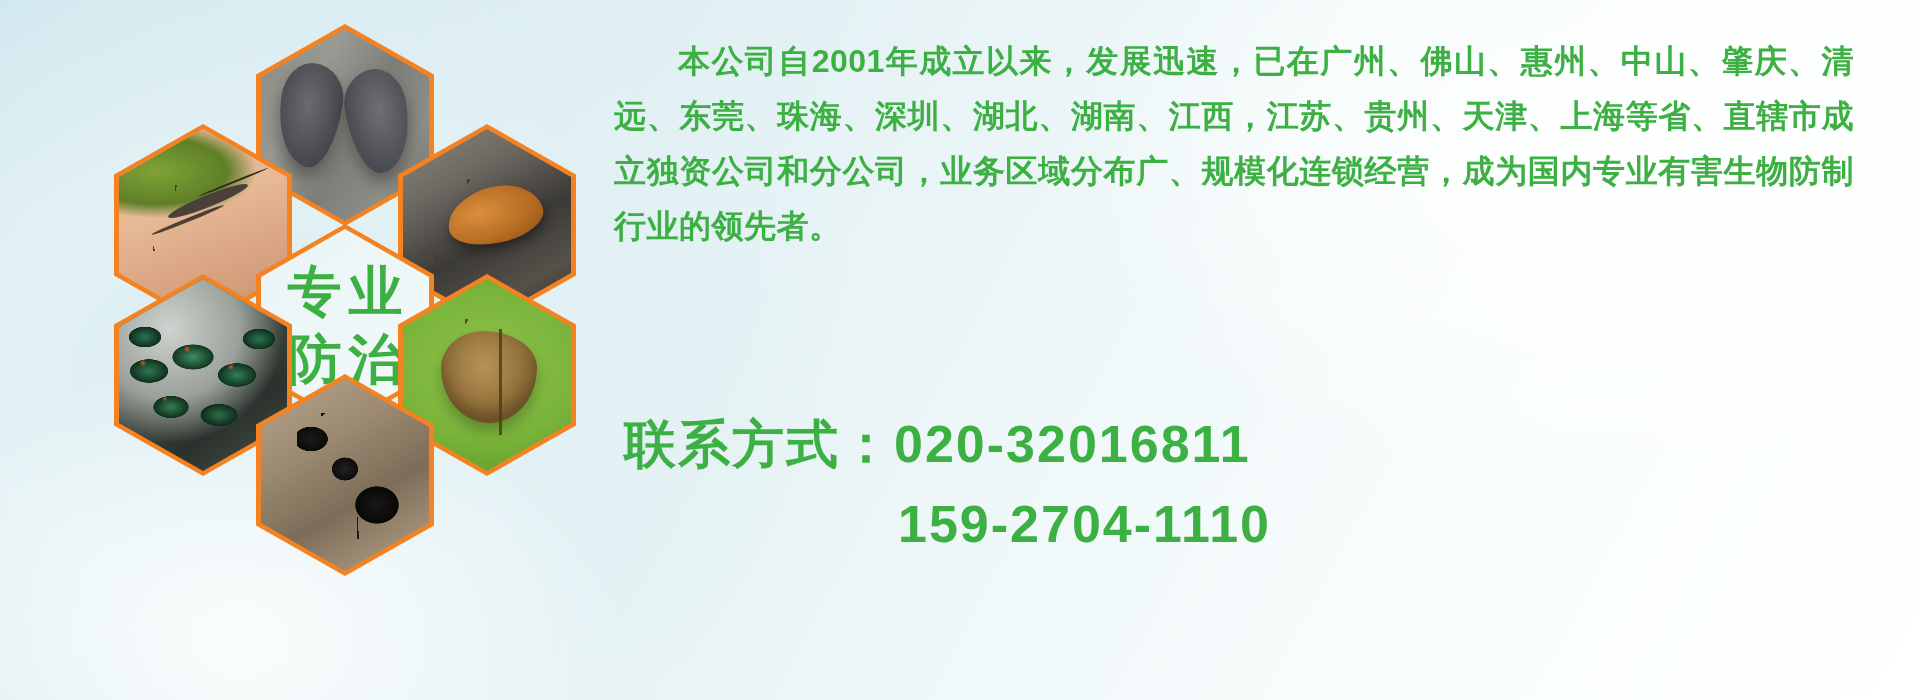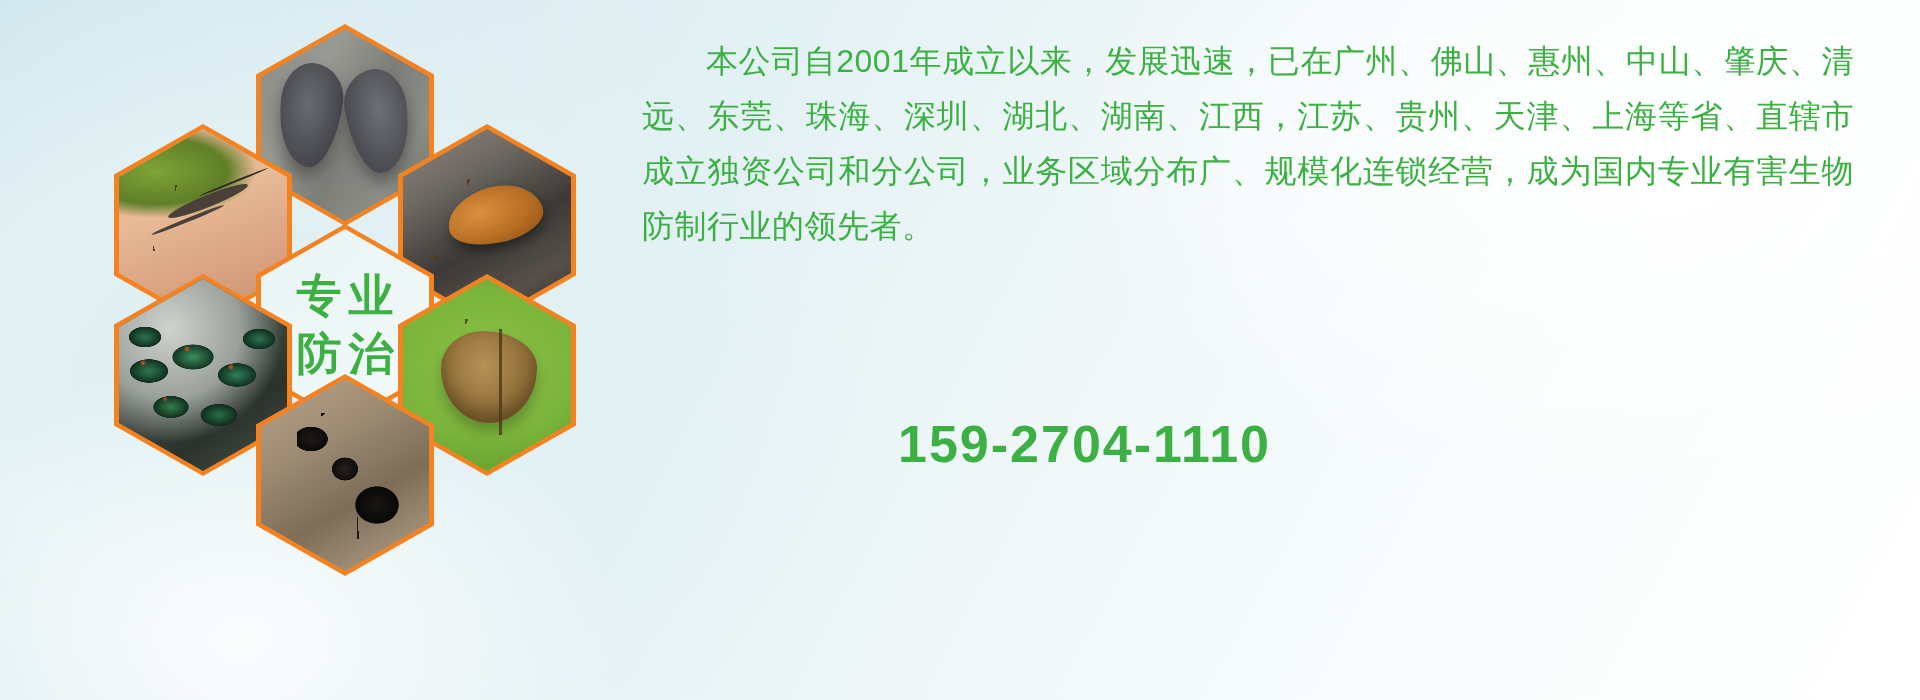--- a/index.html
+++ b/index.html
@@ -82,21 +82,21 @@
   }
   .badge-text {
     position: absolute;
     inset: 0;
     display: flex;
     flex-direction: column;
     align-items: center;
     justify-content: center;
     gap: 8px;
     color: #3cb043;
-    font-size: 45px;
+    font-size: 54px;
     font-weight: bold;
     letter-spacing: 7px;
     text-indent: 7px;
     line-height: 1.12;
     text-shadow: 0 0 2px rgba(255,255,255,0.9);
   }
 
   
   
   .art-mosquito {
@@ -277,26 +277,25 @@
     position: absolute;
     left: 614px;
     top: 34px;
     width: 1240px;
   }
 
   #intro-paragraph {
     color: #3cb043;
     font-size: 32px;
     line-height: 55px;
-    font-weight: 400;
+    font-weight: 700;
     letter-spacing: 0.5px;
     text-indent: 64px;
     text-align: justify;
     text-align-last: left;
-    margin-left: 28px;
   }
 
   #contact-block {
     position: absolute;
     left: 614px;
     top: 404px;
     width: 1240px;
     color: #3cb043;
     font-size: 52px;
     font-weight: bold;
@@ -361,16 +360,17 @@
       </div>
     </div>
 
   </div>
 
   <div id="copy">
     <p id="intro-paragraph">本公司自2001年成立以来，发展迅速，已在广州、佛山、惠州、中山、肇庆、清远、东莞、珠海、深圳、湖北、湖南、江西，江苏、贵州、天津、上海等省、直辖市成立独资公司和分公司，业务区域分布广、规模化连锁经营，成为国内专业有害生物防制行业的领先者。</p>
   </div>
 
   <div id="contact-block">
+    <div id="contact-line-primary">联系方式：020-32016811</div>
     <div id="contact-line-secondary">159-2704-1110</div>
   </div>
 
 </div>
 
 </body></html>

